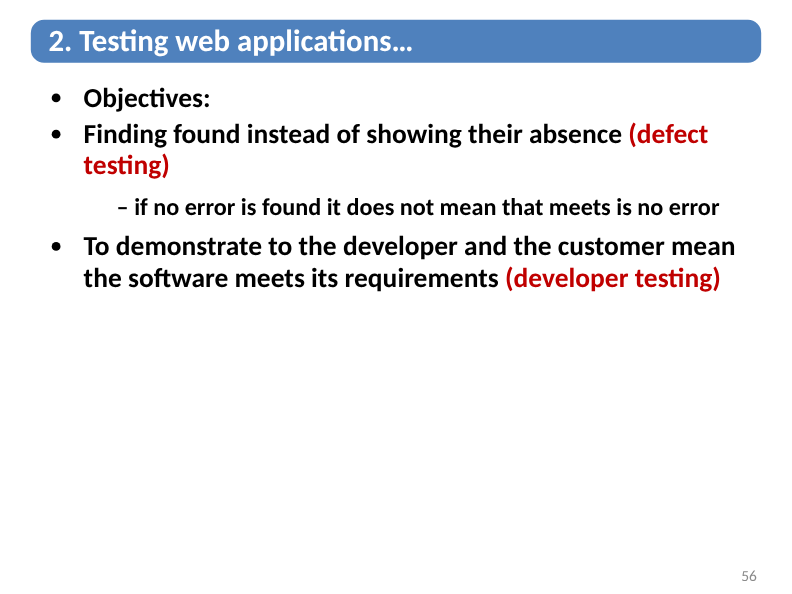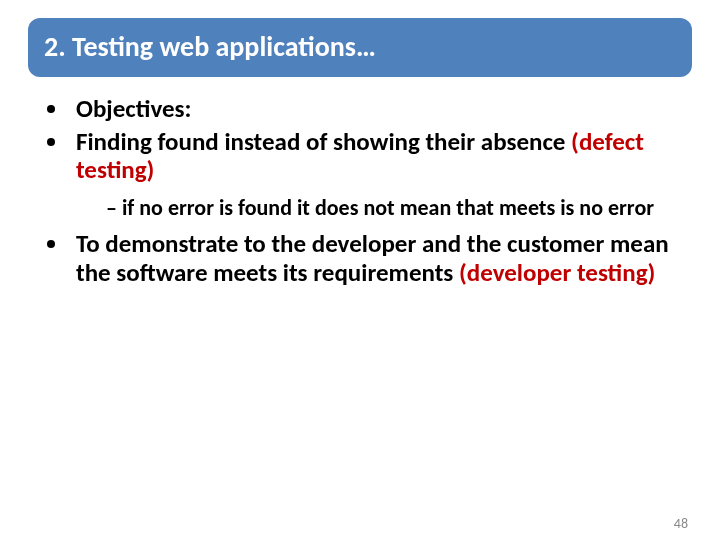--- a/index.html
+++ b/index.html
@@ -17,21 +17,21 @@
     width: 720px;
     height: 540px;
     position: relative;
     box-sizing: border-box;
   }
   .title-bar {
     background: #4f81bd;
     color: #fff;
     border-radius: 12px;
     margin: 18px 28px 0 28px;
-    padding: 14px 16px;
+    padding: 4px 16px;
     font-size: 28px;
     font-weight: 700;
     line-height: 1.1;
   }
   .content {
     margin: 18px 40px 0 40px;
     font-size: 25px;
     font-weight: 700;
     line-height: 1.15;
   }
@@ -92,15 +92,15 @@
         </ul>
       </li>
 
       <li>
         <span>To demonstrate to the developer and the customer mean the software meets its requirements</span><span class="red"> (developer testing)</span>
       </li>
 
     </ul>
   </div>
 
-  <div class="page-num">48</div>
+  <div class="page-num">56</div>
 
 </div>
 
 </body></html>

